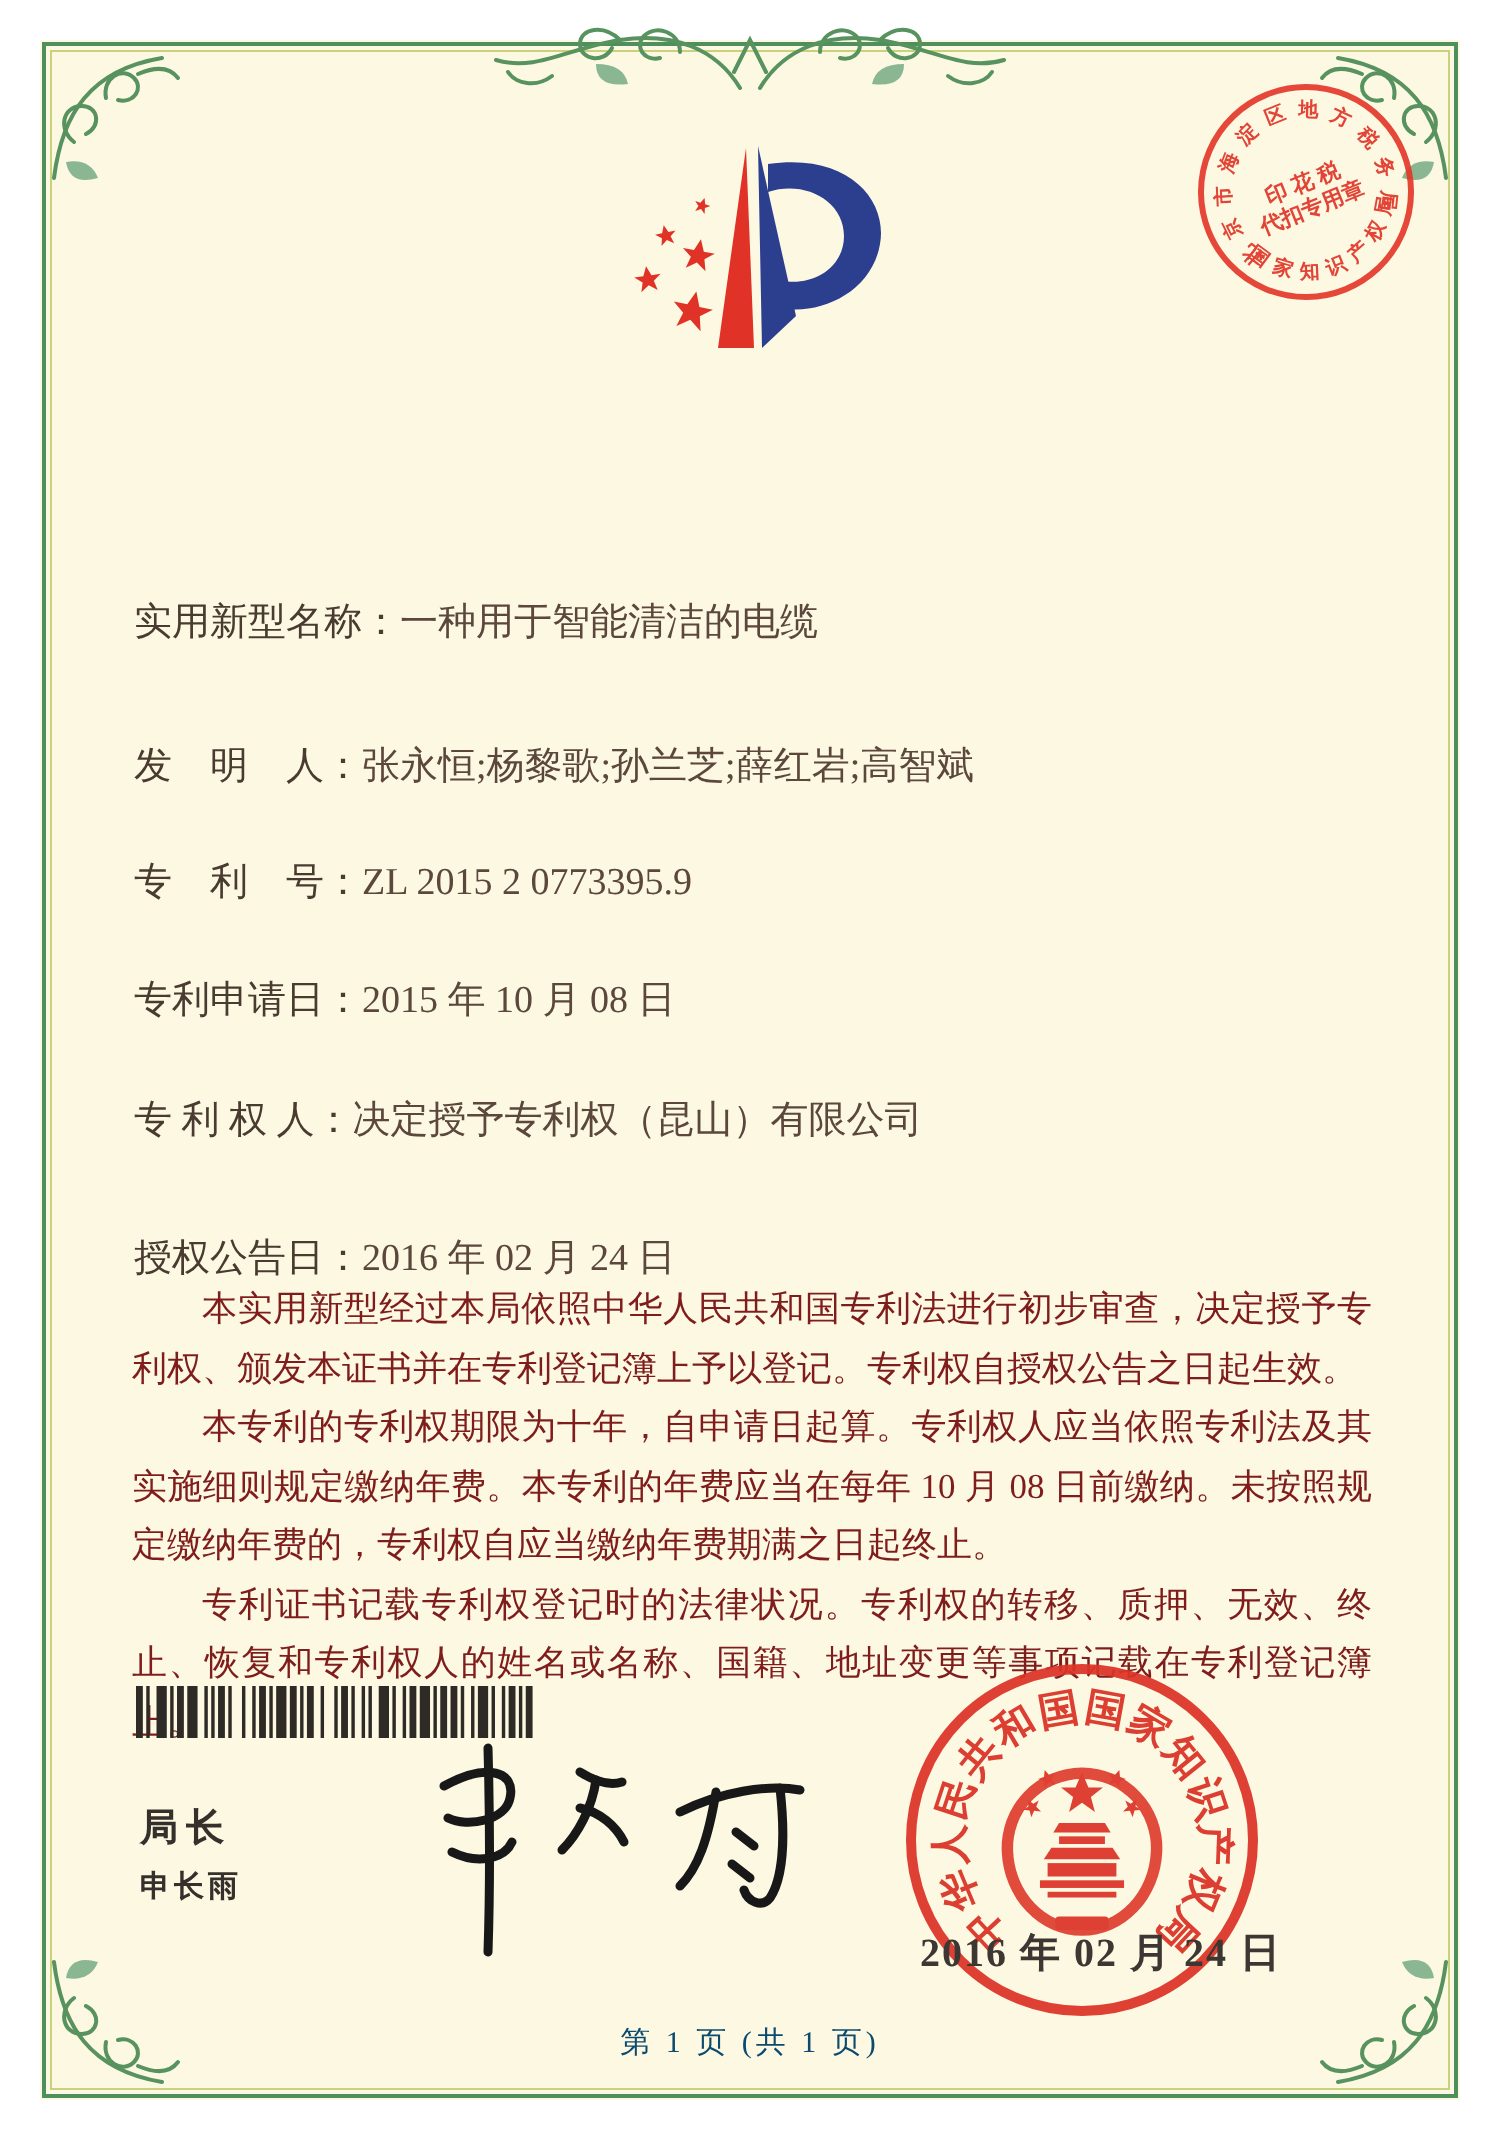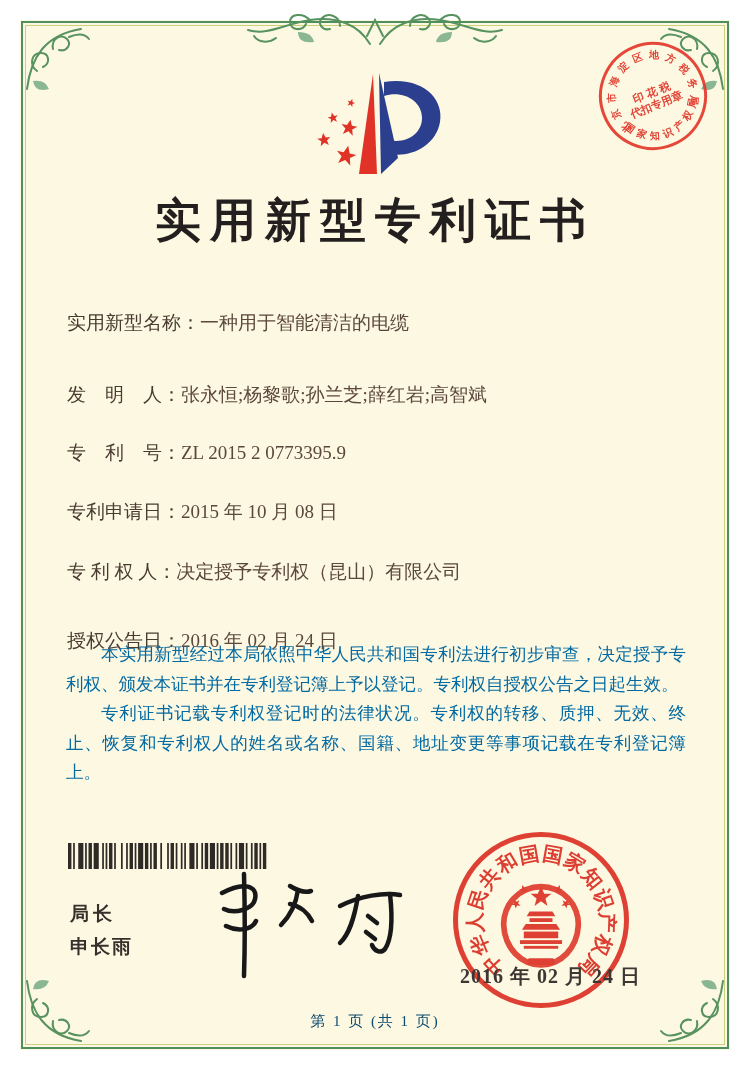--- a/index.html
+++ b/index.html
@@ -23,39 +23,39 @@
   .tax-stamp{position:absolute;left:597px;top:40px;width:112px;height:112px;transform:rotate(-22deg);opacity:.92;}
   .tax-ring{position:absolute;inset:2px;border:3px solid #e4392b;border-radius:50%;}
   .tax-stamp .arc-char{font-size:10px;color:#e03528;font-family:"Liberation Sans","DejaVu Sans",sans-serif;}
   .tax-center{position:absolute;left:0;right:0;top:46px;text-align:center;color:#e03528;
     font-size:11px;font-weight:700;line-height:13px;font-family:"Liberation Sans","DejaVu Sans",sans-serif;}
 
   .title{position:absolute;left:0;right:0;top:190px;text-align:center;font-size:46px;font-weight:700;
     letter-spacing:9px;color:#221f1e;}
 
   .fields{position:absolute;left:67px;top:298px;width:620px;font-size:19px;color:#54443a;}
-  .frow{position:absolute;left:0;white-space:nowrap;margin-top:12px;}
+  .frow{position:absolute;left:0;white-space:nowrap;}
   .frow .lab{color:#4a3b31;}
   .frow .val{color:#5c473c;}
   .f0{top:0;}
   .f1{top:72px;}
   .f2{top:130px;text-align:center;}
   .f3{top:189px;text-align:center;}
   .f4{top:249px;}
   .f5{top:318px;}
 
   .body-text{position:absolute;left:66px;right:64px;top:640px;font-size:17.5px;line-height:29.5px;
-    color:#0369a1;text-align:justify;font-family:Liberation Serif, serif;}
+    color:#7f1d1d;text-align:justify;font-family:Liberation Serif, serif;}
   .body-text p{margin:0;text-indent:2em;}
 
   .barcode{position:absolute;left:68px;top:843px;}
 
   .sign-title{position:absolute;left:70px;top:901px;font-size:19px;font-weight:700;color:#35302b;
     letter-spacing:4px;font-family:"Liberation Sans","DejaVu Sans",sans-serif;}
-  .sign-name{position:absolute;left:70px;top:934px;font-size:19px;font-weight:700;color:#35302b;
+  .sign-name{position:absolute;left:70px;top:934px;font-size:15px;font-weight:700;color:#35302b;
     letter-spacing:2px;font-family:"Liberation Sans","DejaVu Sans",sans-serif;}
   .signature{position:absolute;left:192px;top:866px;}
 
   .office-seal{position:absolute;left:451px;top:830px;width:180px;height:180px;opacity:.93;}
   .seal-ring{position:absolute;inset:2px;border:5px solid #dc3426;border-radius:50%;}
   .office-seal .arc-char{font-size:20px;color:#da3124;}
   .seal-emblem{position:absolute;left:47px;top:42px;}
   .seal-date{position:absolute;left:460px;top:963px;font-size:20px;font-weight:700;color:#3c3733;letter-spacing:1px;z-index:6;}
 
   .footer-page{position:absolute;left:0;right:0;top:1012px;text-align:center;font-size:15px;color:#0c4a6e;letter-spacing:2px;}
@@ -175,33 +175,33 @@
         <span class="arc-char" style="transform: translate(-50%, -50%) rotate(-19.3333deg) translateY(40px);">产</span>
         <span class="arc-char" style="transform: translate(-50%, -50%) rotate(-38.6667deg) translateY(40px);">权</span>
         <span class="arc-char" style="transform: translate(-50%, -50%) rotate(-58deg) translateY(40px);">局</span>
       </div>
     <div class="tax-center">
       <div>印 花 税</div>
       <div>代扣专用章</div>
     </div>
   </div>
 
-  <div class="title">实用新型专利证书</div>
 
   <div class="fields">
     <div class="frow f0"><span class="lab">实用新型名称：</span><span class="val">一种用于智能清洁的电缆</span></div>
     <div class="frow f1"><span class="lab">发　明　人：</span><span class="val">张永恒;杨黎歌;孙兰芝;薛红岩;高智斌</span></div>
     <div class="frow f2"><span class="lab">专　利　号：</span><span class="val">ZL 2015 2 0773395.9</span></div>
     <div class="frow f3"><span class="lab">专利申请日：</span><span class="val">2015 年 10 月 08 日</span></div>
     <div class="frow f4"><span class="lab">专 利 权 人：</span><span class="val">决定授予专利权（昆山）有限公司</span></div>
     <div class="frow f5"><span class="lab">授权公告日：</span><span class="val">2016 年 02 月 24 日</span></div>
   </div>
 
   <div class="body-text">
     <p>本实用新型经过本局依照中华人民共和国专利法进行初步审查，决定授予专利权、颁发本证书并在专利登记簿上予以登记。专利权自授权公告之日起生效。</p>
+    <p>本专利的专利权期限为十年，自申请日起算。专利权人应当依照专利法及其实施细则规定缴纳年费。本专利的年费应当在每年 10 月 08 日前缴纳。未按照规定缴纳年费的，专利权自应当缴纳年费期满之日起终止。</p>
     <p>专利证书记载专利权登记时的法律状况。专利权的转移、质押、无效、终止、恢复和专利权人的姓名或名称、国籍、地址变更等事项记载在专利登记簿上。</p>
   </div>
 
   <svg class="barcode" id="barcode-svg" width="202" height="26">
       <rect x="0.00" y="0" width="3.42" height="26" fill="#2e2a26"></rect>
       <rect x="5.13" y="0" width="1.71" height="26" fill="#2e2a26"></rect>
       <rect x="10.26" y="0" width="5.13" height="26" fill="#2e2a26"></rect>
       <rect x="17.09" y="0" width="1.71" height="26" fill="#2e2a26"></rect>
       <rect x="20.51" y="0" width="3.42" height="26" fill="#2e2a26"></rect>
       <rect x="25.64" y="0" width="5.13" height="26" fill="#2e2a26"></rect>

